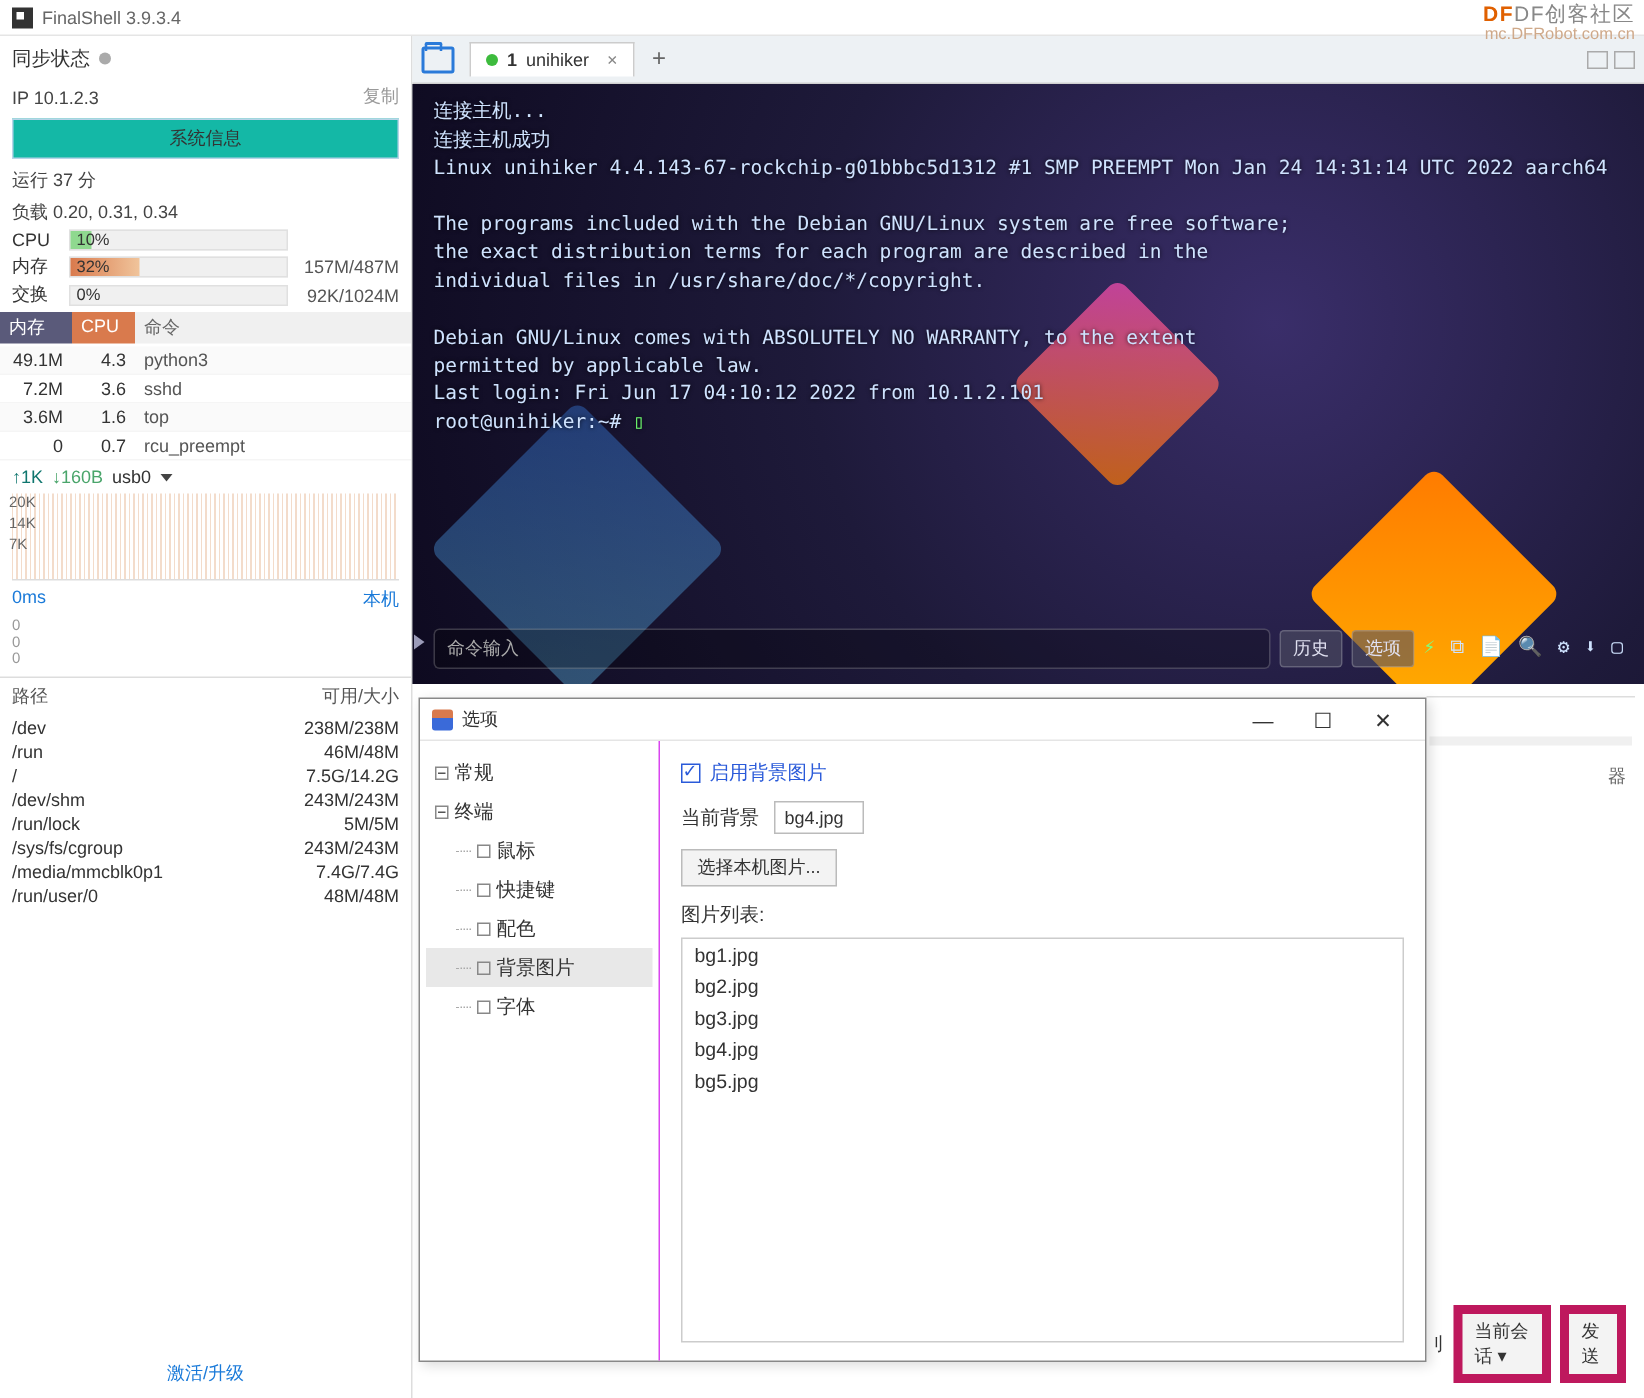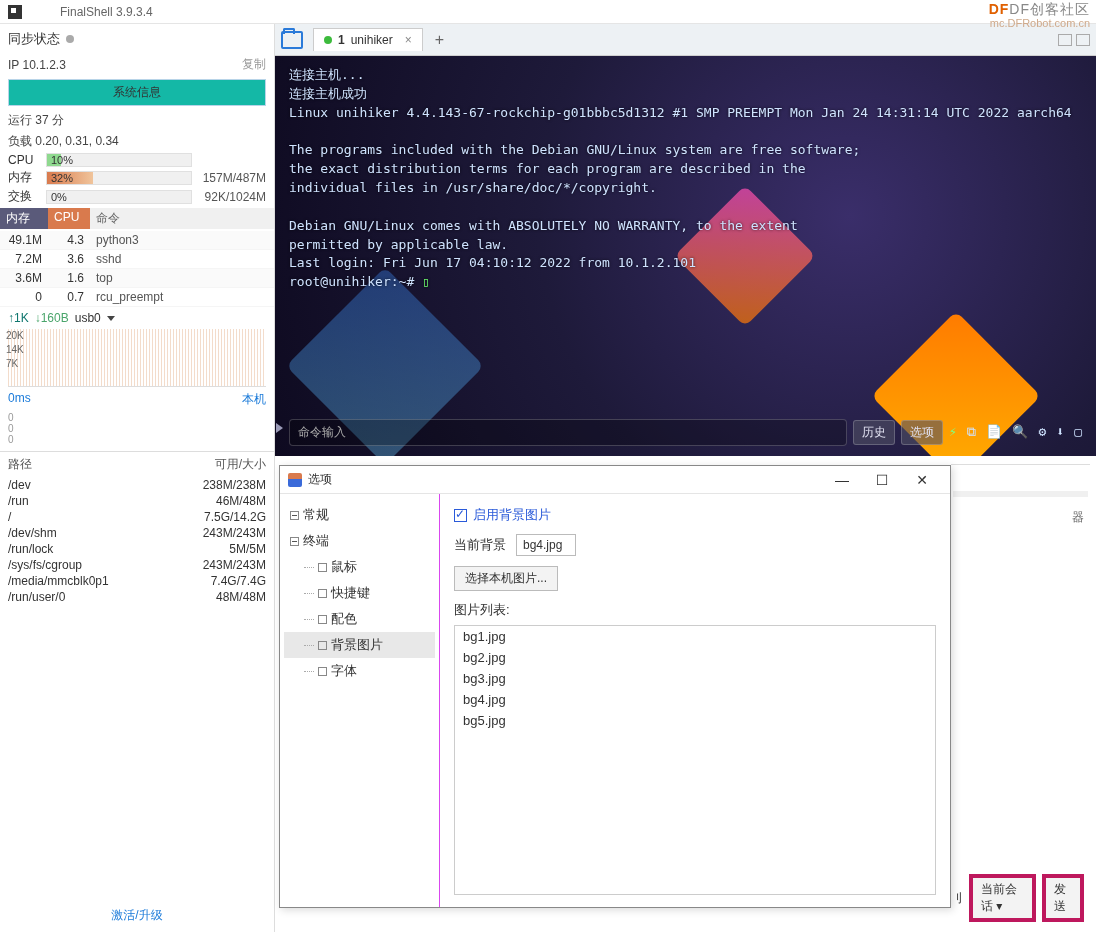--- a/index.html
+++ b/index.html
@@ -1,20 +1,20 @@
 <!DOCTYPE html>
 <html><head>
 <meta charset="utf-8">
 <style>
 * { box-sizing: border-box; margin: 0; padding: 0; }
 body { font-family: "Microsoft YaHei", "Segoe UI", Arial, sans-serif; font-size: 12px; color: #333; background: #fff; width: 1096px; height: 932px; overflow: hidden; position: relative; }
 .topbar { height: 24px; display: flex; align-items: center; padding: 0 8px; border-bottom: 1px solid #e5e5e5; background:#fff; position:relative;}
 .topbar .icon-app { width:14px; height:14px; background:#333; margin-right:6px; position:relative;}
 .topbar .icon-app::after{content:"";position:absolute;inset:3px 6px 6px 3px;background:#fff;}
-.topbar-title { color:#666; font-size:12px;margin-left:32px;}
+.topbar-title { color:#666; font-size:12px;}
 .watermark { position:absolute; right:6px; top:2px; font-size:12px; color:#e2863a; text-align:right; line-height:1.1;}
 .watermark .cn{font-size:14px; letter-spacing:1px;}
 .watermark .en{font-size:11px; color:#cfa98a;}
 .watermark .df{color:#e06000;font-weight:bold;}
 
 .main { display:flex; height: 908px;}
 .sidebar { width:275px; border-right:1px solid #ddd; display:flex; flex-direction:column; background:#fff;}
 .content { flex:1; display:flex; flex-direction:column;}
 
 .sync-row{display:flex;align-items:center;padding:6px 8px;font-size:13px;}
@@ -107,21 +107,21 @@
 .form-row{display:flex;align-items:center;gap:10px;margin-bottom:10px;}
 .txt-input{border:1px solid #bbb;padding:3px 6px;font-size:12px;min-width:60px;}
 .btn{border:1px solid #bbb;background:#f3f3f3;padding:3px 10px;font-size:12px;cursor:pointer;}
 .img-list{border:1px solid #ccc;height:270px;margin-top:6px;overflow:auto;padding:0 6px;}
 .img-item{padding:3px 2px;cursor:pointer;}
 
 
 .br-strip{position:absolute;left:951px;right:6px;top:464px;bottom:6px;border-top:1px solid #ddd;background:#fff;font-size:12px;}
 .br-badge{position:absolute;right:6px;top:44px;color:#666;}
 .br-btns{position:absolute;bottom:4px;right:6px;display:flex;gap:6px;align-items:center;}
-.br-btn{border:4px solid #be185d;background:#f3f3f3;padding:3px 8px;cursor:pointer;}
+.br-btn{border:6px solid #be185d;background:#f3f3f3;padding:3px 8px;cursor:pointer;}
 .br-bar{position:absolute;left:2px;right:2px;top:26px;height:6px;background:#f0f0f0;}
 </style>
 </head>
 <body>
 
 <div class="topbar">
   <div class="icon-app"></div>
   <div class="topbar-title">FinalShell 3.9.3.4</div>
   <div class="watermark">
     <div class="cn"><span class="df">DF</span><span style="color:#888">DF创客社区</span></div>

